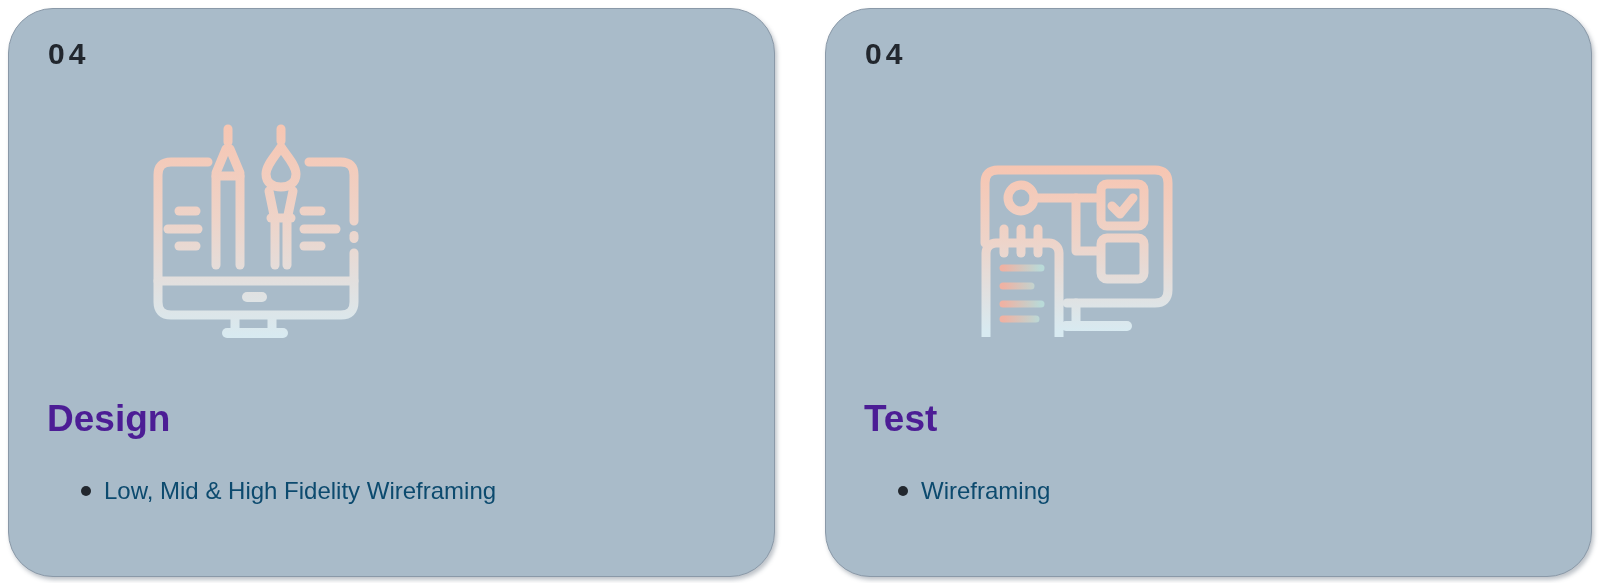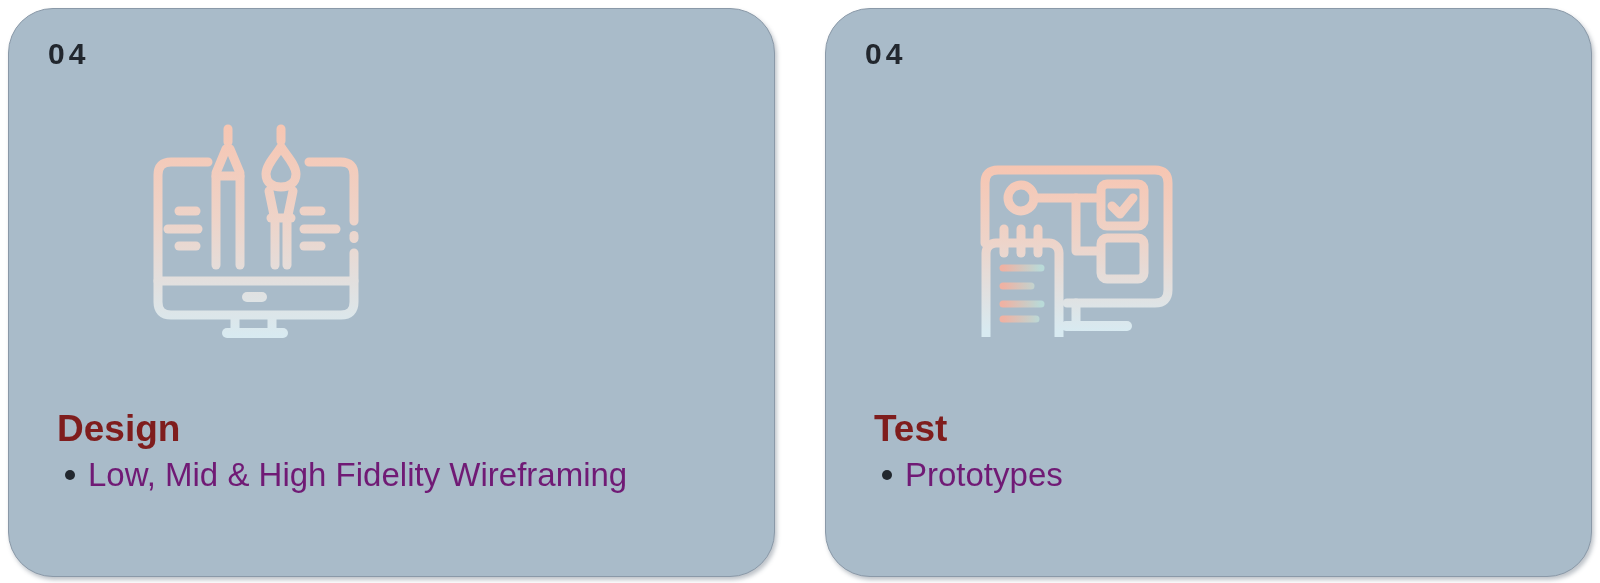--- a/index.html
+++ b/index.html
@@ -39,35 +39,35 @@
     color: #22272e;
   }
   .icon-wrap { position: absolute; }
   .icon-wrap.design { left: 134px; top: 111px; }
   .icon-wrap.test   { left: 152px; top: 154px; }
 
   .card-title {
     position: absolute;
     top: 390px;
     left: 38px;
-    margin: 10px;
+    margin: 0;
     font-size: 37px;
     line-height: 1.1;
     font-weight: 700;
-    color: #7f1d1d;
+    color: #4c1d95;
   }
   .card-bullets {
     position: absolute;
     top: 442px;
     left: 79px;
-    margin: 0;
+    margin: 16px;
     padding: 0;
     list-style: none;
-    font-size: 33px;
-    color: #701a75;
+    font-size: 24px;
+    color: #0c4a6e;
   }
   .card-bullets li {
     position: relative;
     line-height: 48px;
     white-space: nowrap;
   }
   .card-bullets li::before {
     content: "";
     position: absolute;
     left: -23px;
@@ -180,17 +180,17 @@
           <path d="M19,99 H57"></path>
           <path d="M19,117 H47"></path>
           <path d="M19,135 H57"></path>
           <path d="M19,150 H52"></path>
         </g>
       </svg>
     </div>
 
     <h2 class="card-title">Test</h2>
     <ul class="card-bullets">
-      <li>Prototypes</li>
+      <li>Wireframing</li>
     </ul>
   </section>
 
 </div>
 
 </body></html>

